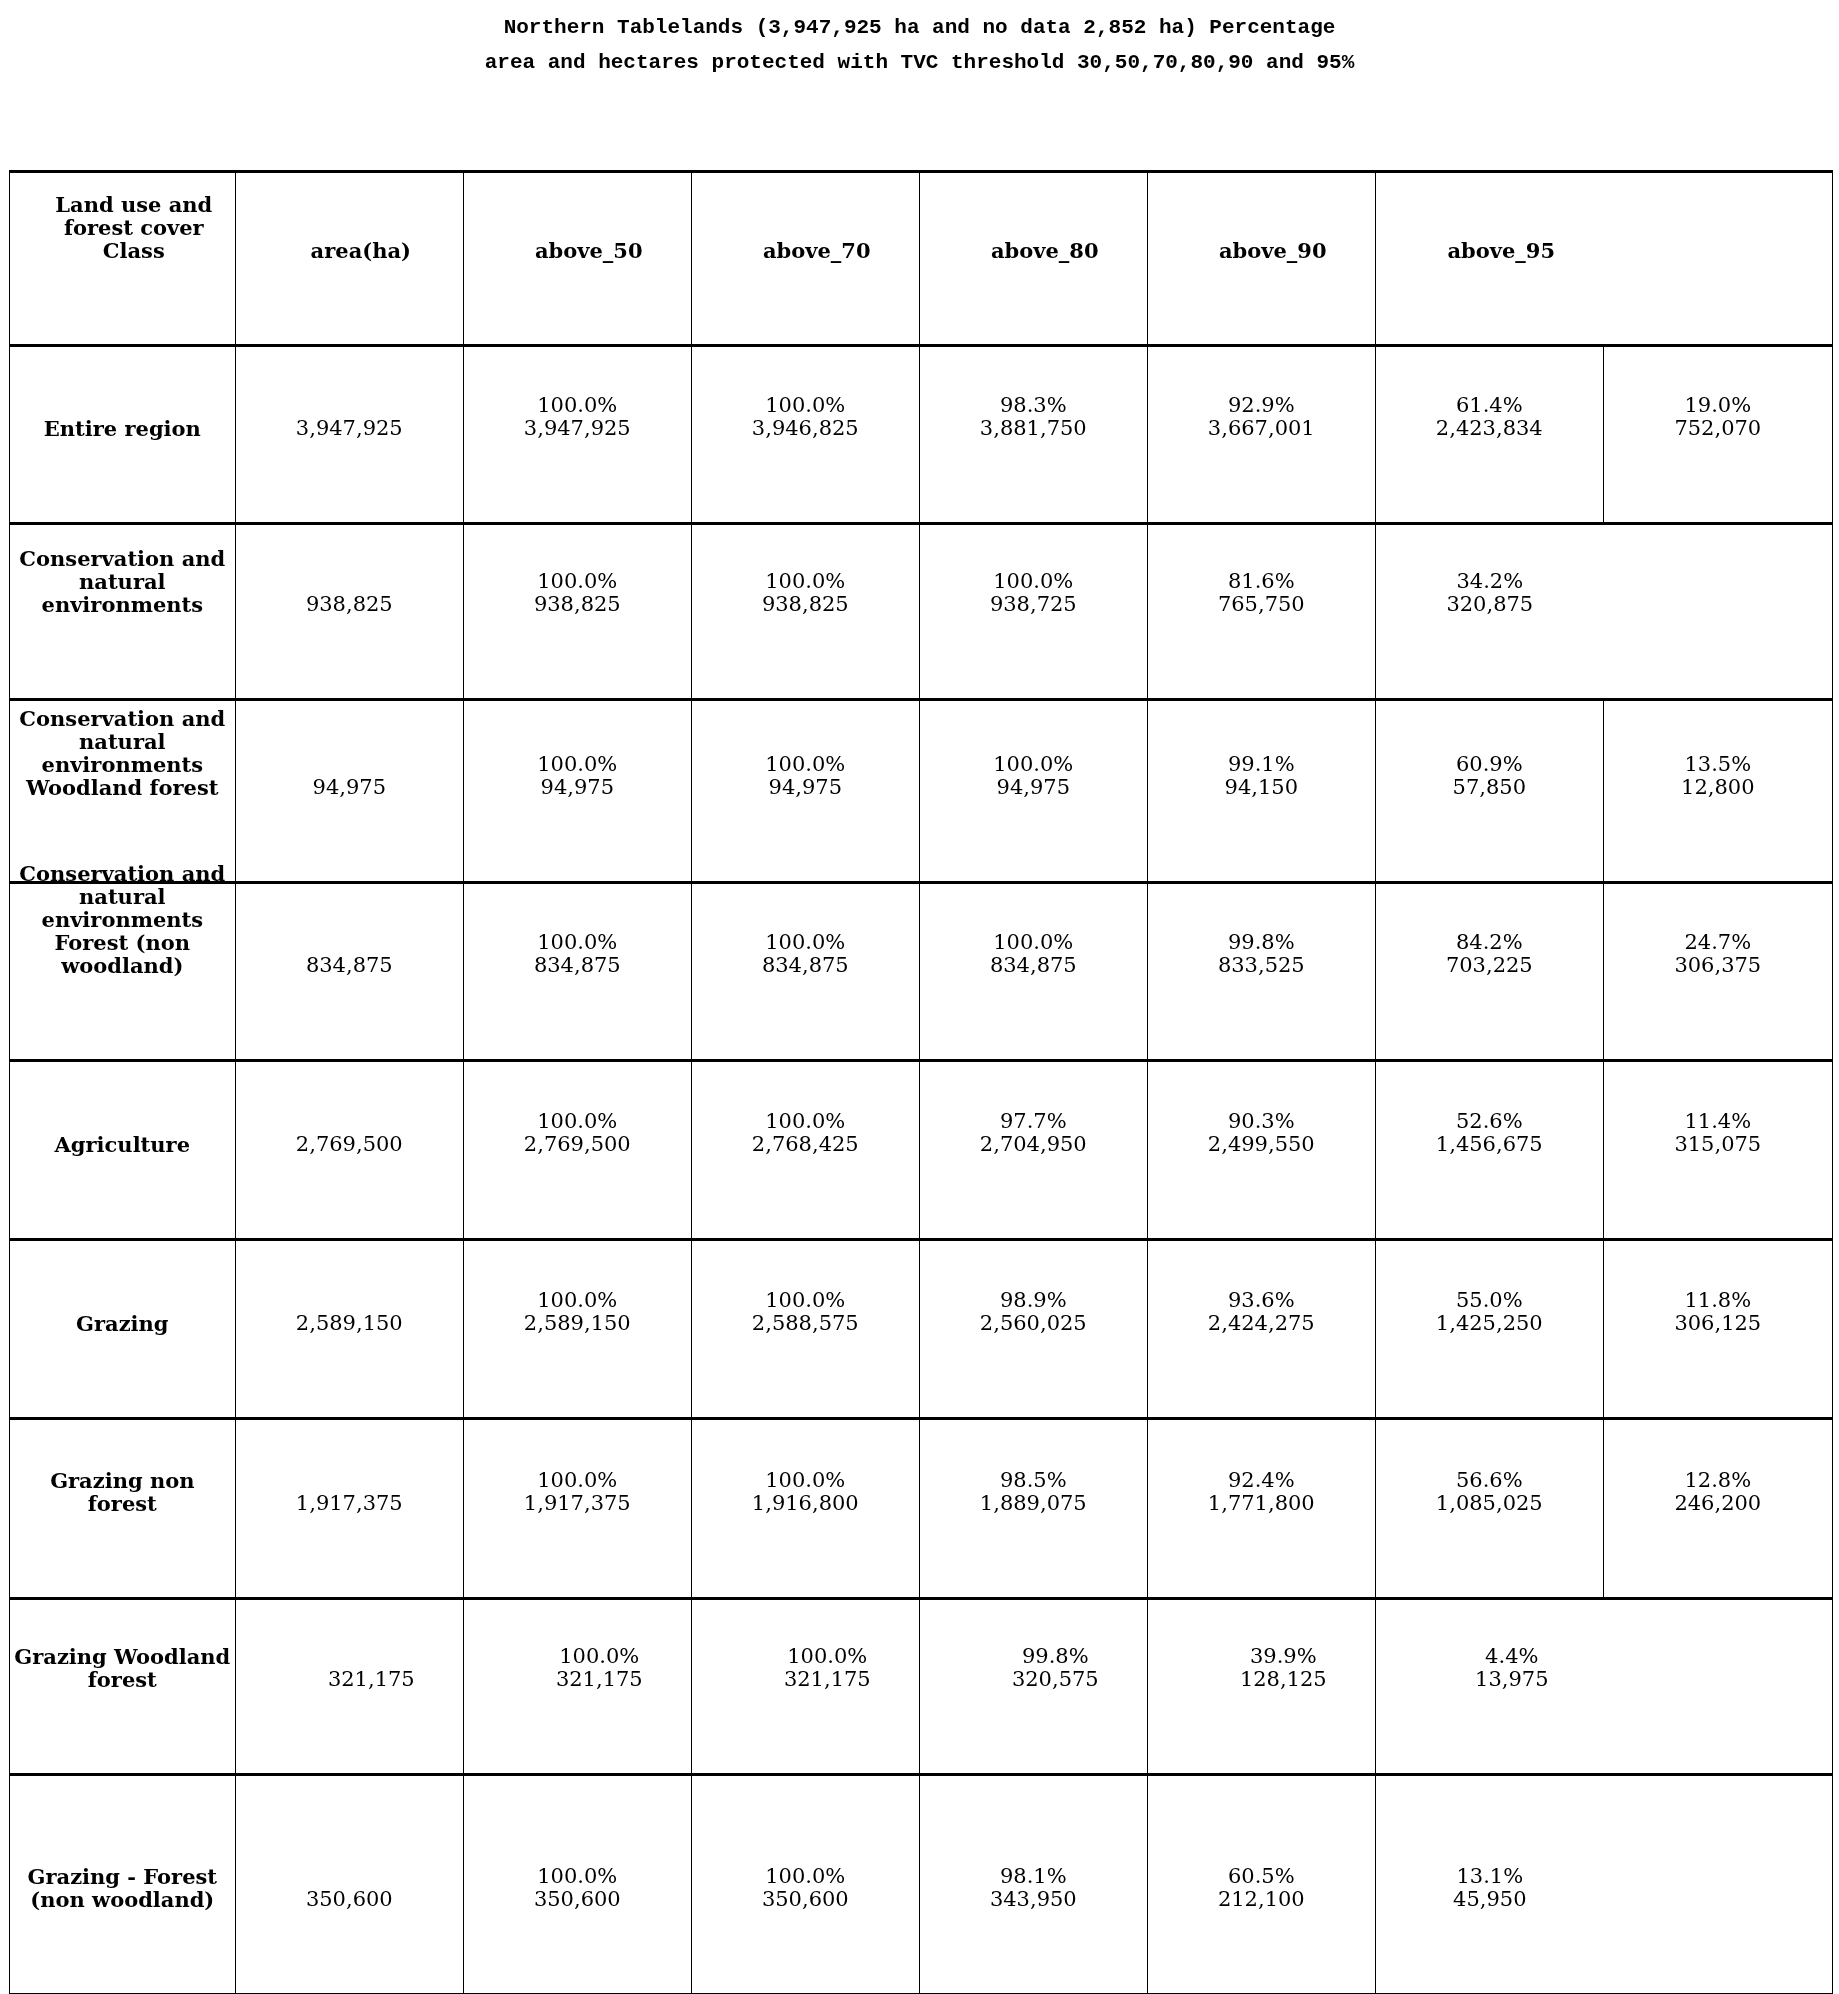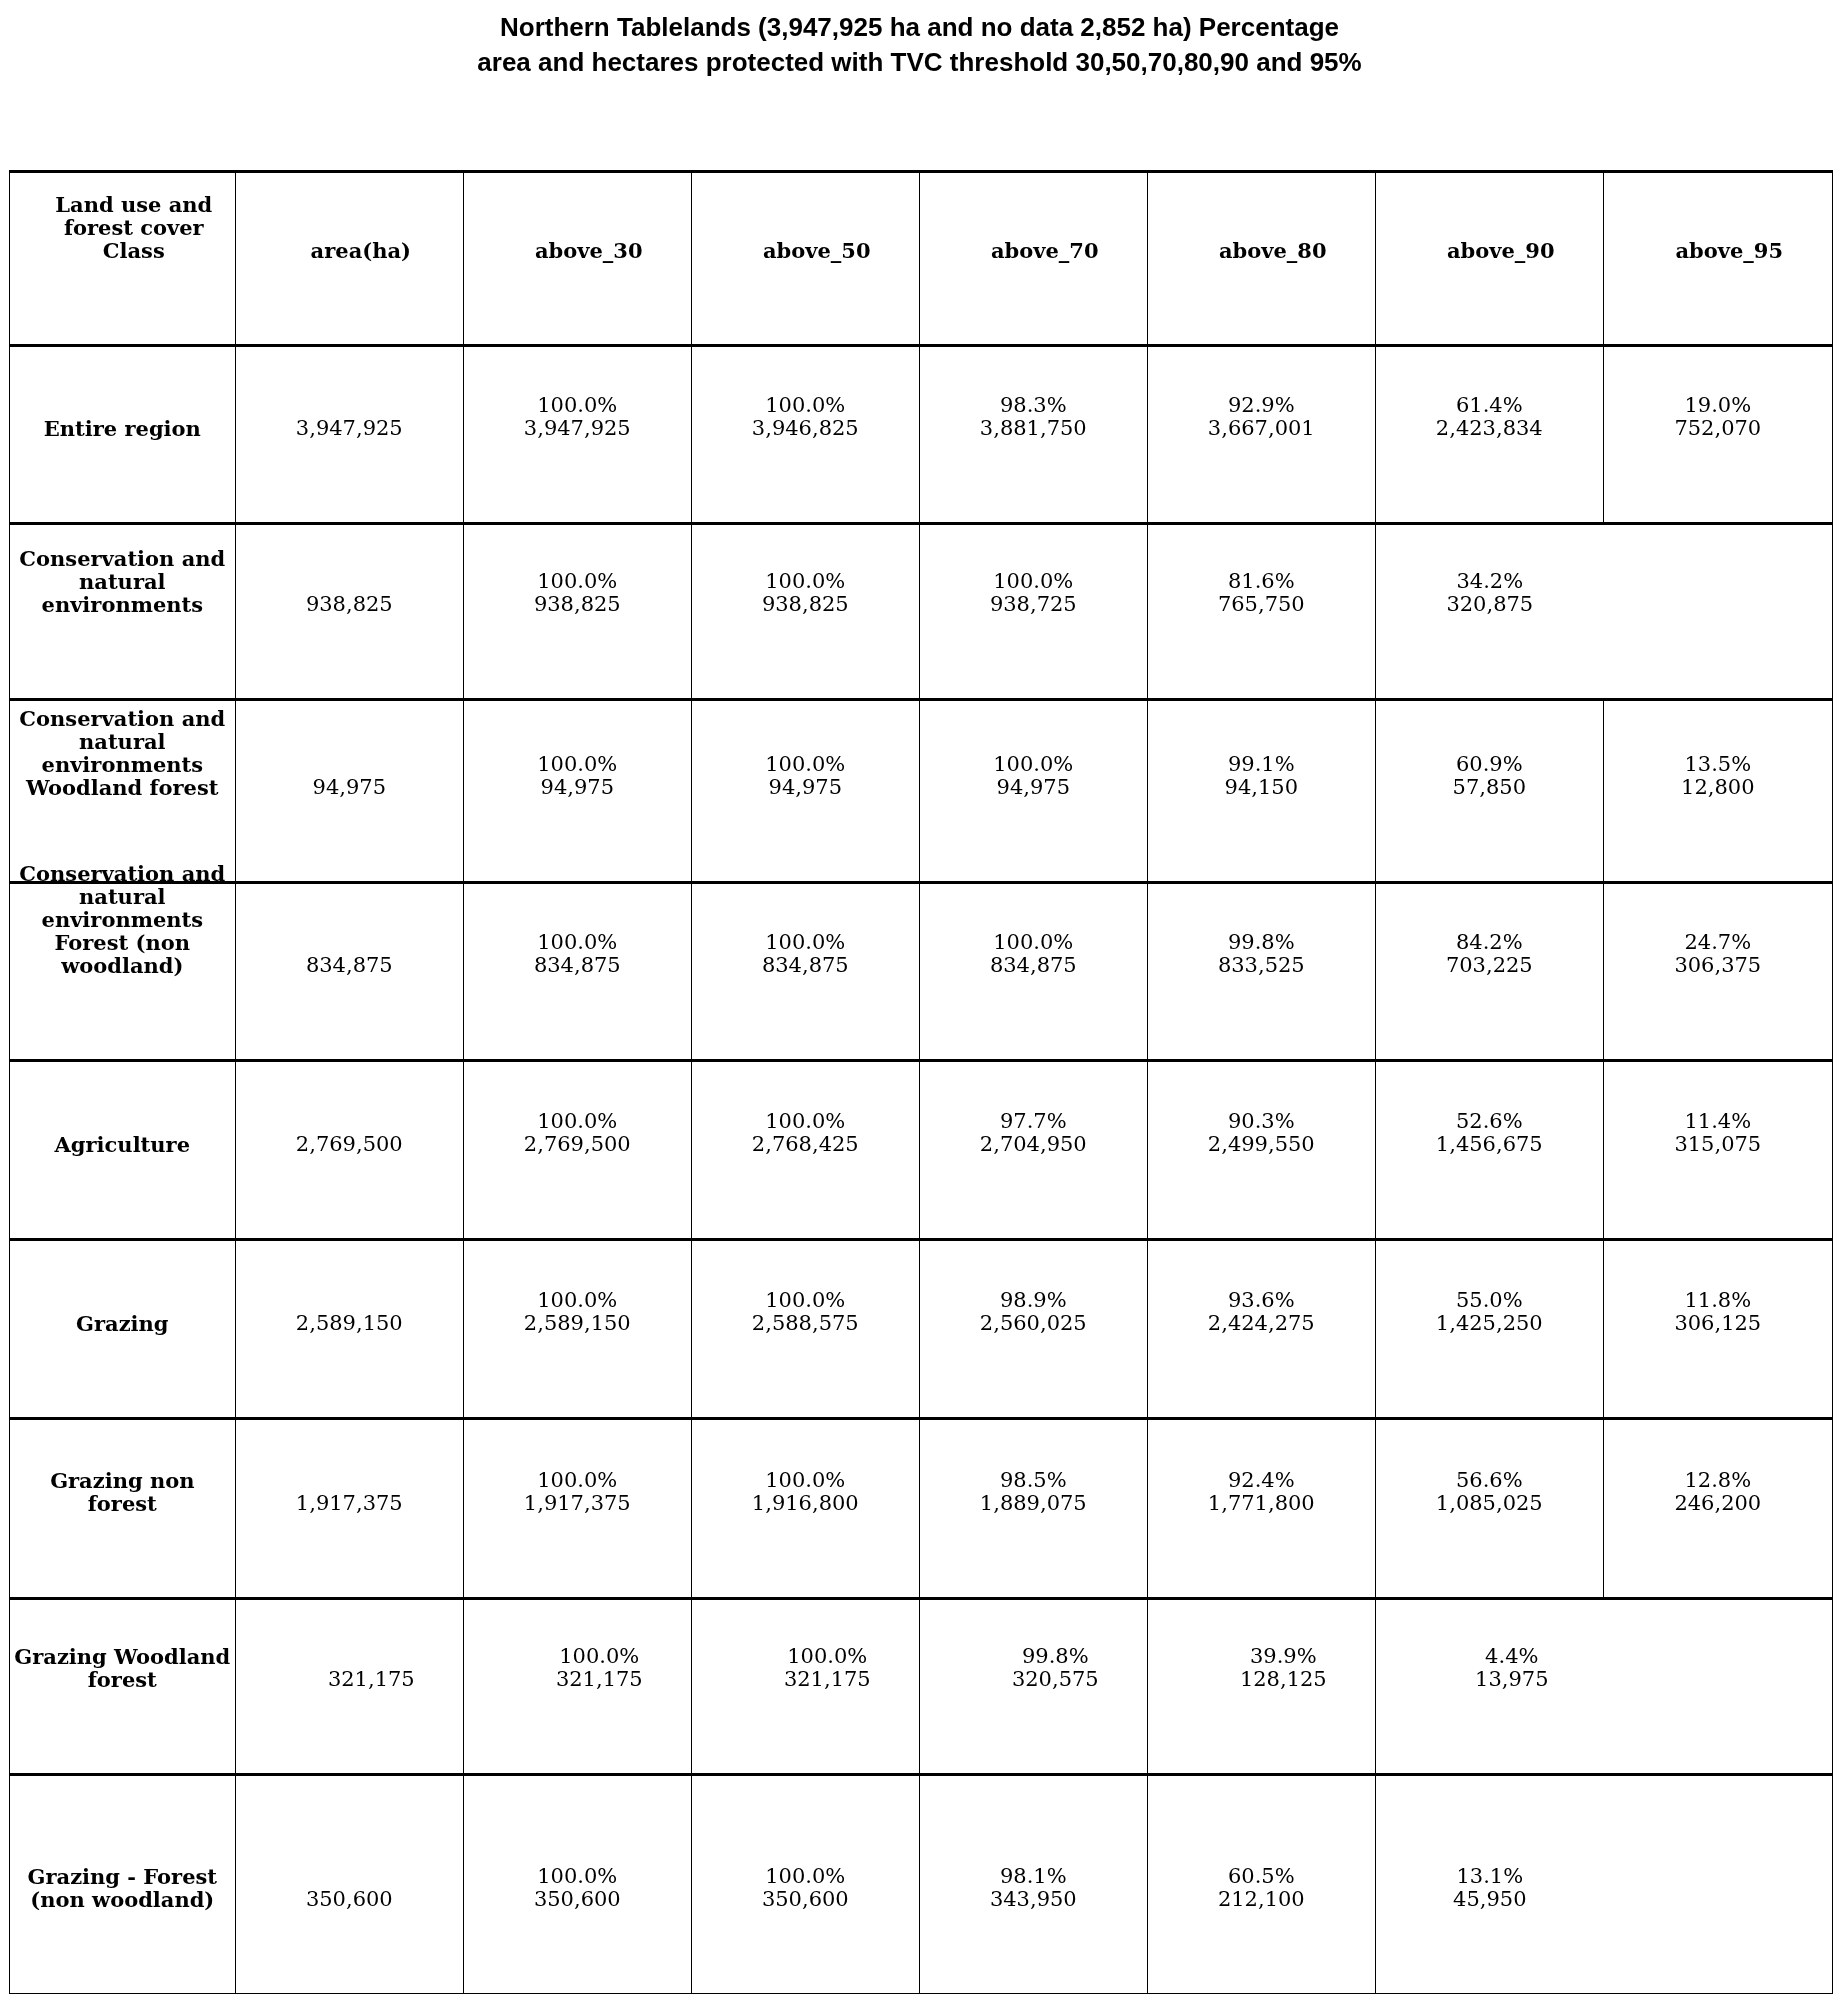--- a/index.html
+++ b/index.html
@@ -1,20 +1,20 @@
 <!DOCTYPE html>
 <html style="font-size:6.4px"><head>
 <meta charset="utf-8">
 <style>
   html,body{margin:0;padding:0;background:#fff;}
   body{width:1839px;height:2548px;position:relative;overflow:hidden;
        font-family:"DejaVu Serif",serif;color:#000;}
   .title{position:absolute;top:9.6px;left:0;width:1839px;text-align:center;
-         font-family:Liberation Sans, sans-serif;font-weight:bold;
-         font-size:26px;line-height:35px;}
+         font-family:Liberation Mono, monospace;font-weight:bold;
+         font-size:21px;line-height:35px;}
   
   .tbl{position:absolute;left:8.8px;top:170px;width:1822px;
        border:1.6px solid #000;border-top-width:3.6px;border-bottom-width:3.6px;}
   .row{display:grid;grid-template-columns:226px repeat(7,1fr);
        border-bottom:3.2px solid #000;box-sizing:border-box;position:relative;}
   .row:last-child{border-bottom:none;}
   .cell{position:relative;border-right:1.6px solid #000;}
   .cell:last-child{border-right:none;}
   .ct{position:absolute;left:0.8px;right:0.8px;bottom:82px;text-align:center;
       font-size:21px;line-height:23px;}
@@ -40,25 +40,20 @@
         <div>Class</div>
       </div>
     </div>
     <div class="cell">
         <div class="ct">
           <div>area(ha)</div>
         </div>
       </div>
     <div class="cell">
         <div class="ct">
-          <div>above_30</div>
-        </div>
-      </div>
-    <div class="cell">
-        <div class="ct">
           <div>above_50</div>
         </div>
       </div>
     <div class="cell">
         <div class="ct">
           <div>above_70</div>
         </div>
       </div>
     <div class="cell">
         <div class="ct">

